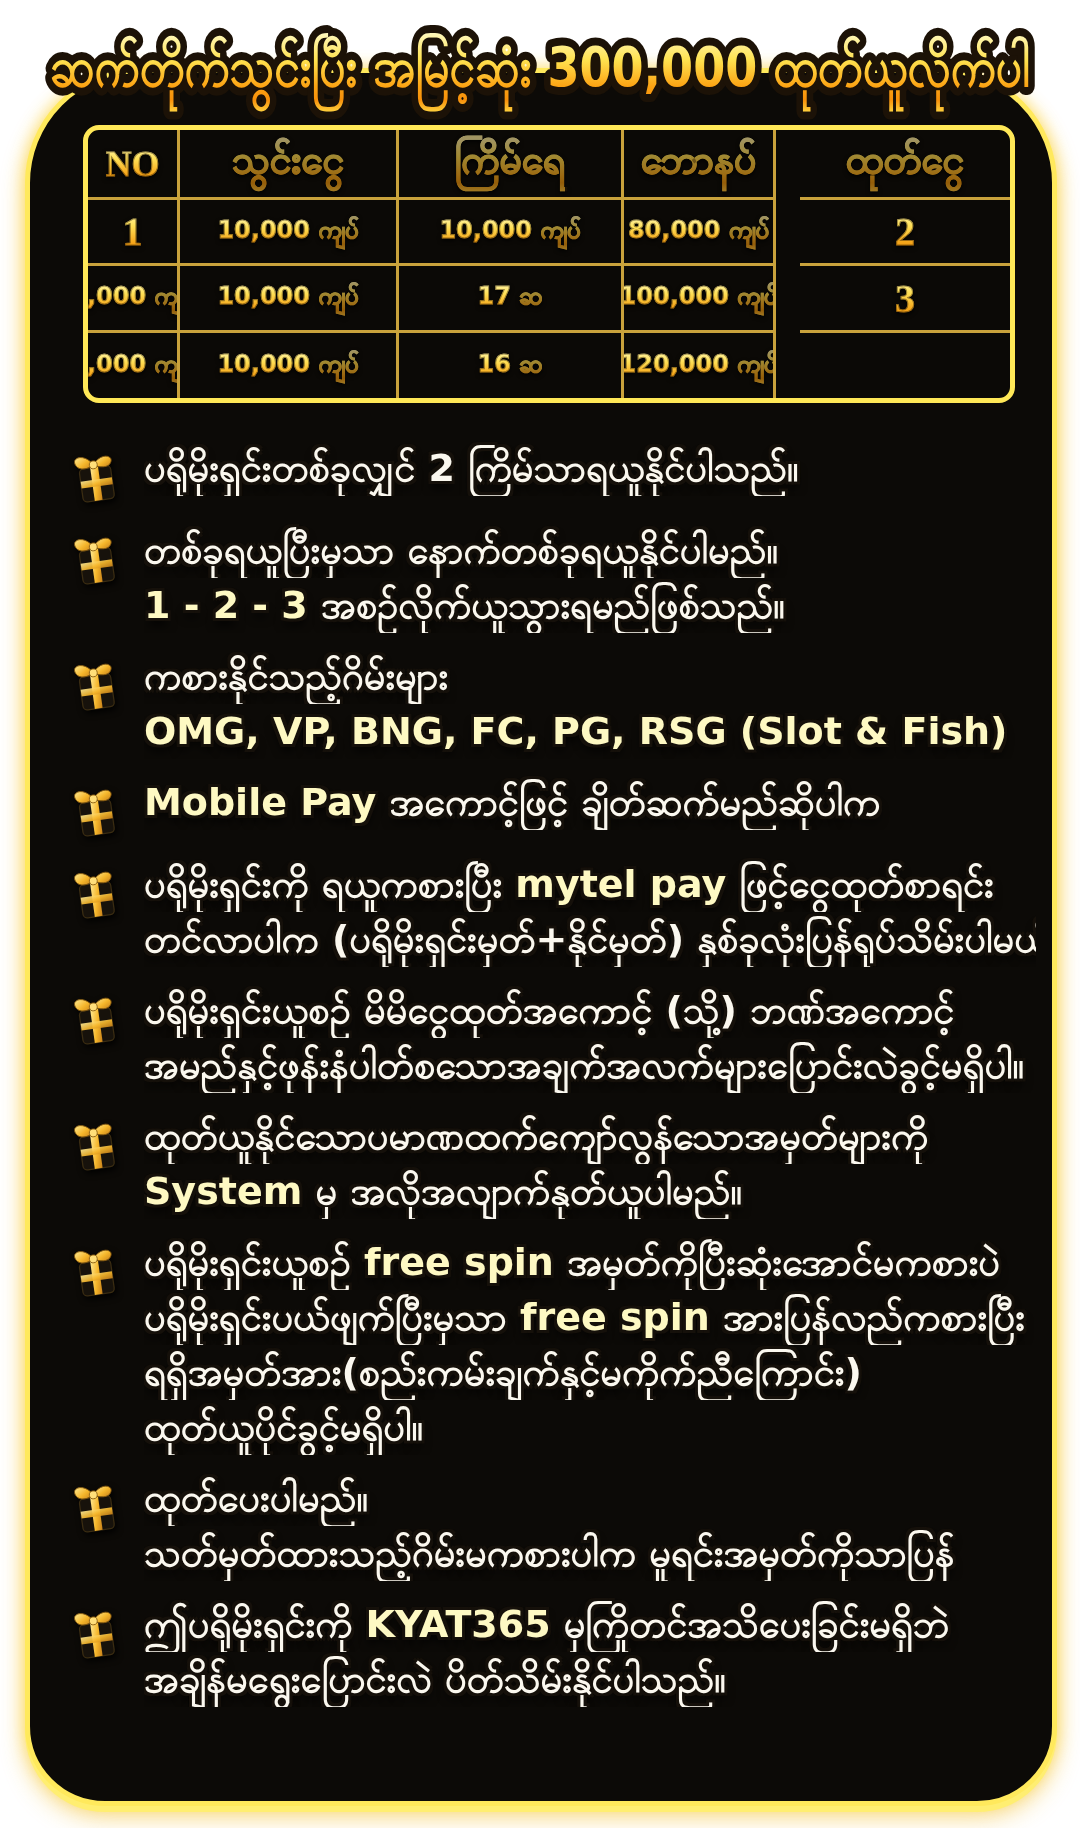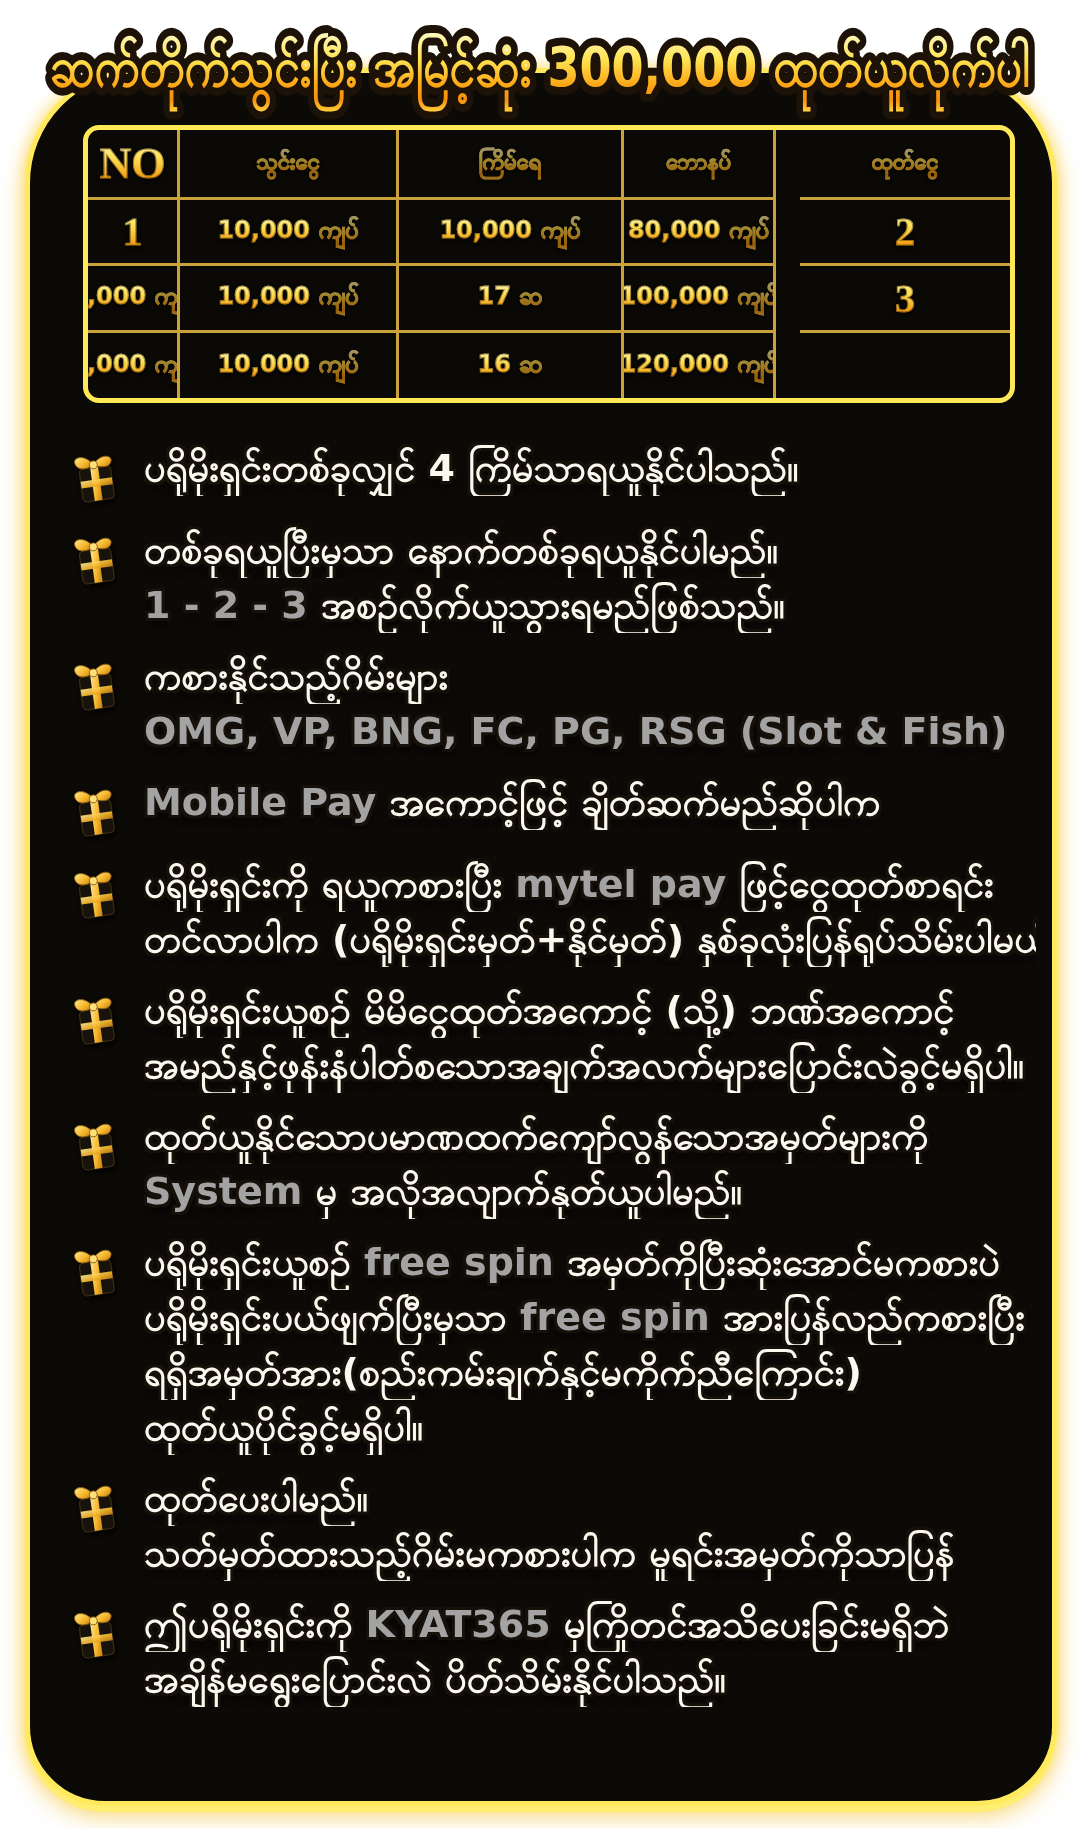--- a/index.html
+++ b/index.html
@@ -35,42 +35,42 @@
   }
   .c:nth-child(5n) { border-right:none;margin-left:24px; }
   .c:nth-child(n+16) { border-bottom:none; }
   .gold {
     background:linear-gradient(180deg,#fff6ae 8%,#ffe056 38%,#f6a81c 72%,#e8920d 84%,#ffc840 100%);
     -webkit-background-clip:text; background-clip:text; color:transparent;
     -webkit-text-stroke:1px rgba(46,28,4,.45);
     filter:drop-shadow(0 2px 2px rgba(0,0,0,.85));
     font-weight:bold;
   }
-  .th .gold { font-size:22px; }
-  .th.no-col .gold { font-family:"Liberation Serif", serif; font-size:44px; }
+  .th .gold { font-size:39px; }
+  .th.no-col .gold { font-family:"Liberation Serif", serif; font-size:36px; }
   .td .gold { font-size:24px; }
   .td.num .gold { font-family:"Liberation Serif", serif; font-size:40px; }
 
   
   .rules {
     position:absolute; left:38px; top:368px; width:968px;
   }
   .rule { display:flex; align-items:flex-start; gap:20px; margin-bottom:16px; }
   .gift { width:56px; height:62px; flex:0 0 56px; margin-top:4px;
           filter:drop-shadow(2px 3px 3px rgba(0,0,0,.9)); }
   .lines { flex:1 1 auto; min-width:0; }
   .line {
     font-size:38px; line-height:55px; font-weight:bold; color:#fbf8ef;
     white-space:nowrap; overflow:hidden;
     text-shadow:
       -3px -3px 0 #15100a, 3px -3px 0 #15100a, -3px 3px 0 #15100a, 3px 3px 0 #15100a,
       0 -3px 0 #15100a, 0 3px 0 #15100a, -3px 0 0 #15100a, 3px 0 0 #15100a,
       0 7px 10px rgba(0,0,0,.85);
   }
-  .line .hl { color:#a3a3a3; }
+  .line .hl { color:#fef9c3; }
   .hidden-defs { position:absolute; width:0; height:0; }
 </style>
 </head>
 <body>
 
 <svg class="hidden-defs" aria-hidden="true">
   <defs>
     <linearGradient id="goldgrad" x1="0" y1="0" x2="0" y2="1">
       <stop offset="0" stop-color="#fff9c0"></stop>
       <stop offset="0.35" stop-color="#ffe24f"></stop>
@@ -155,21 +155,21 @@
     <g transform="rotate(-8 32 36)">
       <rect x="14" y="24" width="36" height="38" rx="5" fill="#17120b" stroke="#3a2c12" stroke-width="1.5"></rect>
       <rect x="27" y="24" width="9" height="38" fill="url(#ribgrad)"></rect>
       <rect x="14" y="38" width="36" height="8" fill="url(#ribgrad)" opacity="0.92"></rect>
       <path d="M31 21 C23 6 6 9 11 19 C14 26 25 25 31 21 Z" fill="url(#ribgrad)" stroke="#7e5510" stroke-width="1"></path>
       <path d="M31 21 C41 8 56 13 51 21 C48 27 37 25 31 21 Z" fill="url(#ribgrad)" stroke="#7e5510" stroke-width="1"></path>
       <circle cx="31" cy="21" r="4.5" fill="#ffdf7a" stroke="#8a5d10" stroke-width="1"></circle>
     </g>
   </svg>
 <div class="lines">
-          <div class="line"><span>ပရိုမိုးရှင်းတစ်ခုလျှင် 4 ကြိမ်သာရယူနိုင်ပါသည်။</span></div>
+          <div class="line"><span>ပရိုမိုးရှင်းတစ်ခုလျှင် 2 ကြိမ်သာရယူနိုင်ပါသည်။</span></div>
         </div>
       </div>
       <div class="rule">
   <svg class="gift" viewBox="0 0 64 68">
     <g transform="rotate(-8 32 36)">
       <rect x="14" y="24" width="36" height="38" rx="5" fill="#17120b" stroke="#3a2c12" stroke-width="1.5"></rect>
       <rect x="27" y="24" width="9" height="38" fill="url(#ribgrad)"></rect>
       <rect x="14" y="38" width="36" height="8" fill="url(#ribgrad)" opacity="0.92"></rect>
       <path d="M31 21 C23 6 6 9 11 19 C14 26 25 25 31 21 Z" fill="url(#ribgrad)" stroke="#7e5510" stroke-width="1"></path>
       <path d="M31 21 C41 8 56 13 51 21 C48 27 37 25 31 21 Z" fill="url(#ribgrad)" stroke="#7e5510" stroke-width="1"></path>

